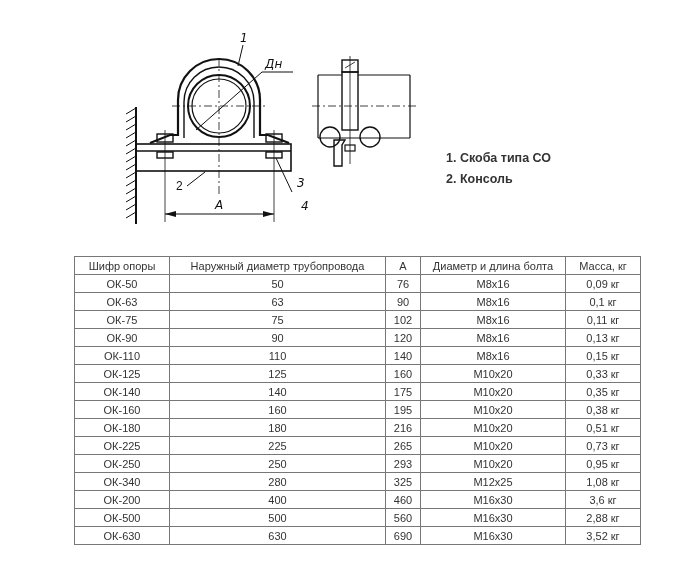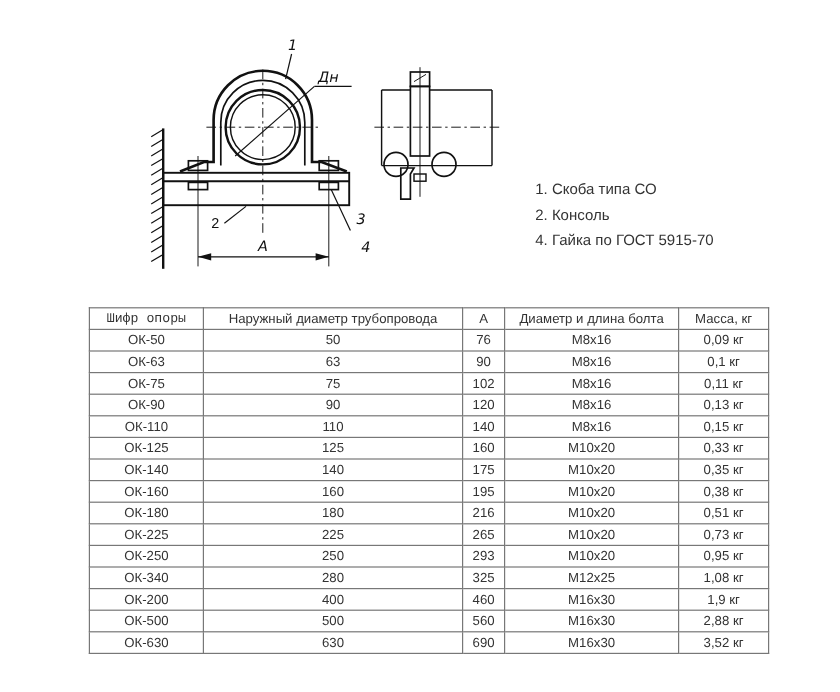--- a/index.html
+++ b/index.html
@@ -1,23 +1,23 @@
 <!DOCTYPE html>
 <html><head>
 <meta charset="utf-8">
 <style>
   html, body { margin: 0; padding: 0; background: #ffffff; }
   body { width: 700px; height: 577px; position: relative; overflow: hidden; font-family: "Liberation Sans", "DejaVu Sans", sans-serif; color: #222; }
   #drawing { position: absolute; left: 0; top: 0; width: 440px; height: 240px; }
   .legend { position: absolute; left: 446px; top: 148px; font-size: 12.5px; line-height: 21px; color: #333; }
-  .legend div { white-space: nowrap; }
+  .legend div { white-space: nowrap; font-weight: bold; }
   table.spec { position: absolute; left: 74px; top: 256px; border-collapse: collapse; font-size: 11px; color: #333; }
   table.spec th, table.spec td { border: 1px solid #777; text-align: center; padding: 0 4px; height: 17px; font-weight: normal; white-space: nowrap; }
   table.spec th { height: 17px; }
-  .c1 { width: 86px; font-family: Liberation Mono, monospace; } .c2 { width: 207px; } .c3 { width: 26px; } .c4 { width: 136px; margin-left: 28px; } .c5 { width: 66px; }
+  .c1 { width: 86px; } .c2 { width: 207px; } .c3 { width: 26px; } .c4 { width: 136px; margin-left: 28px; } .c5 { width: 66px; }
   .lbl { font-family: "DejaVu Sans", sans-serif; font-style: italic; font-size: 12px; }
 </style>
 </head>
 <body>
 
 <svg id="drawing" viewBox="0 0 440 240" xmlns="http://www.w3.org/2000/svg">
   <g stroke="#111" fill="none" stroke-width="1.6">
 
     <line x1="136" y1="107" x2="136" y2="224" stroke-width="2"></line>
     <g stroke-width="1">
@@ -86,21 +86,20 @@
   <text x="265" y="68" class="lbl" fill="#111">Дн</text>
   <text x="176" y="190" font-size="12" fill="#111" font-family="Liberation Sans, sans-serif">2</text>
   <text x="297" y="187" class="lbl" fill="#111">3</text>
   <text x="301" y="210" class="lbl" fill="#111">4</text>
   <text x="215" y="209" class="lbl" font-size="14" fill="#111">А</text>
 </svg>
 
 <div class="legend">
   <div>1. Скоба типа СО</div>
   <div>2. Консоль</div>
-  <div>4. Гайка по ГОСТ 5915-70</div>
 </div>
 
 <table class="spec">
   <thead>
     <tr>
       <th class="c1">Шифр опоры</th>
       <th class="c2">Наружный диаметр трубопровода</th>
       <th class="c3">А</th>
       <th class="c4">Диаметр и длина болта</th>
       <th class="c5">Масса, кг</th>
@@ -189,21 +188,21 @@
         <td>280</td>
         <td>325</td>
         <td>М12х25</td>
         <td>1,08 кг</td>
       </tr>
       <tr>
         <td>ОК-200</td>
         <td>400</td>
         <td>460</td>
         <td>М16х30</td>
-        <td>1,9 кг</td>
+        <td>3,6 кг</td>
       </tr>
       <tr>
         <td>ОК-500</td>
         <td>500</td>
         <td>560</td>
         <td>М16х30</td>
         <td>2,88 кг</td>
       </tr>
       <tr>
         <td>ОК-630</td>

